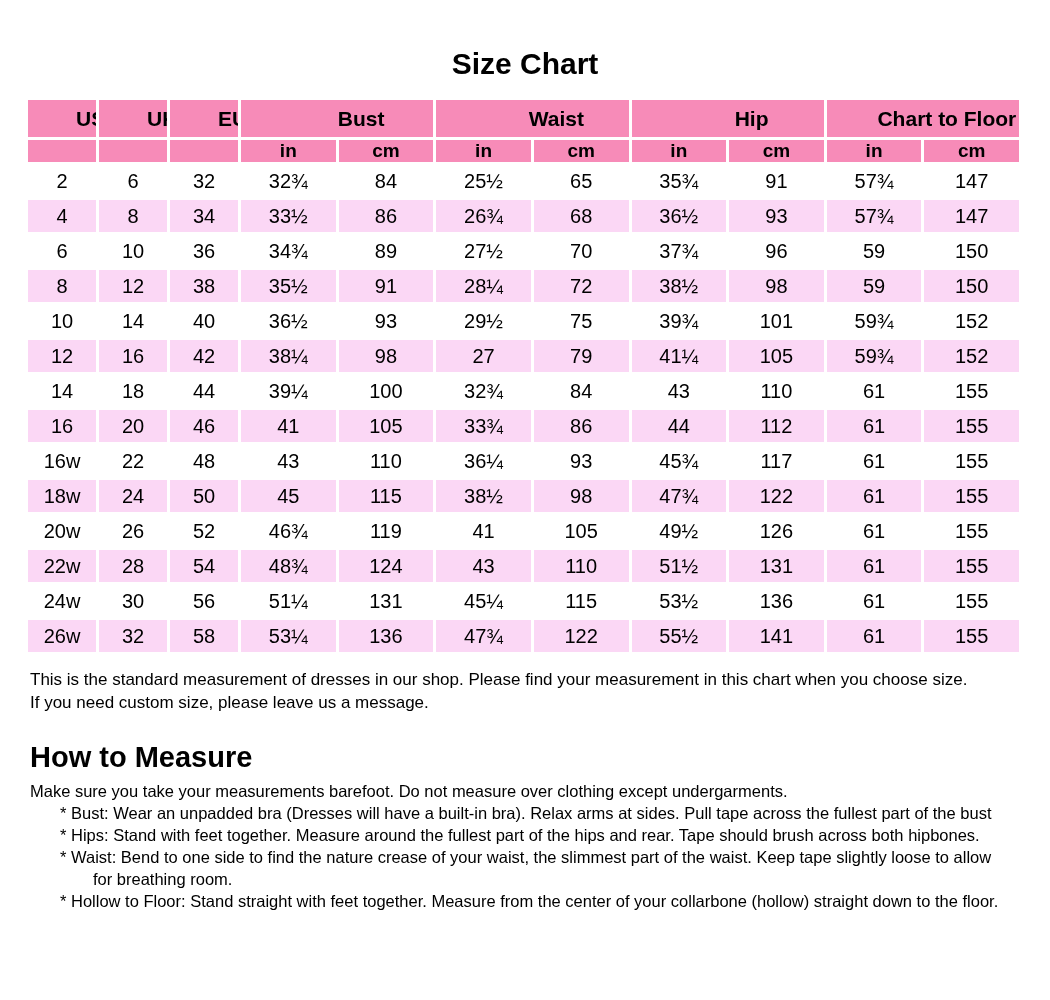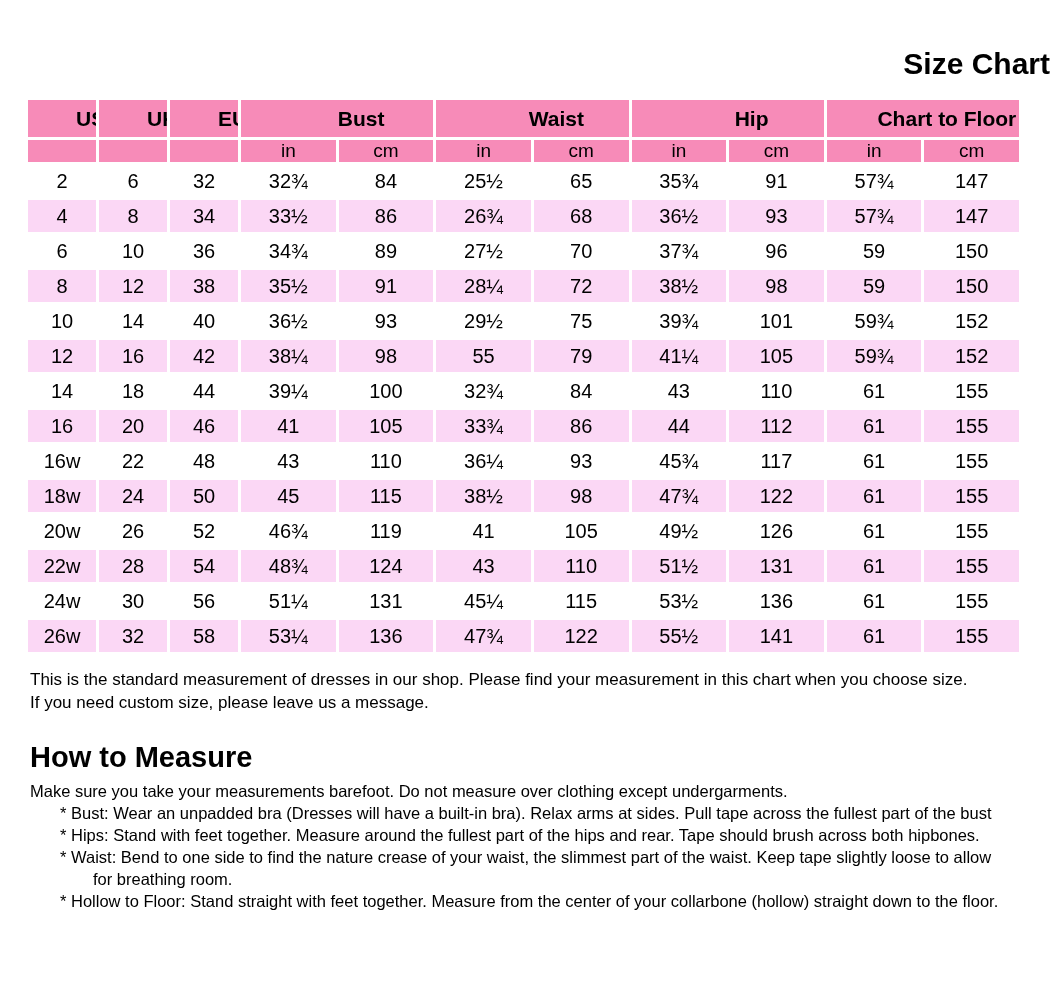--- a/index.html
+++ b/index.html
@@ -13,21 +13,21 @@
     margin: 0; padding: 0;
     width: 1050px; height: 1000px;
     background: var(--bg);
     color: var(--text);
     font-family: "Liberation Sans", sans-serif;
   }
   .page { width: 1050px; height: 1000px; overflow: hidden; }
 
   .chart-title {
     margin: 46px 0 0 0;
-    text-align: right;
+    text-align: center;
     font-size: 30px;
     line-height: 36px;
     font-weight: bold;
   }
 
   table.size-chart {
     margin: 15px 0 0 25px;
     width: 997px;
     table-layout: fixed;
     border-collapse: separate;
@@ -44,21 +44,21 @@
     background: var(--header-pink);
     height: 37px;
     font-size: 21px;
     font-weight: bold;
     padding-left: 48px;
   }
   tr.unit-header-row th {
     background: var(--header-pink);
     height: 20px;
     font-size: 19px;
-    font-weight: normal;
+    font-weight: bold;
   }
   tbody td {
     background: #FFFFFF;
     height: 32px;
     font-size: 20px;
     font-weight: normal;
   }
   tbody tr.alt td { background: var(--row-pink); }
 
   .notes {
@@ -197,21 +197,21 @@
           <td>101</td>
           <td>59¾</td>
           <td>152</td>
         </tr>
         <tr class="alt">
           <td>12</td>
           <td>16</td>
           <td>42</td>
           <td>38¼</td>
           <td>98</td>
-          <td>55</td>
+          <td>27</td>
           <td>79</td>
           <td>41¼</td>
           <td>105</td>
           <td>59¾</td>
           <td>152</td>
         </tr>
         <tr>
           <td>14</td>
           <td>18</td>
           <td>44</td>

